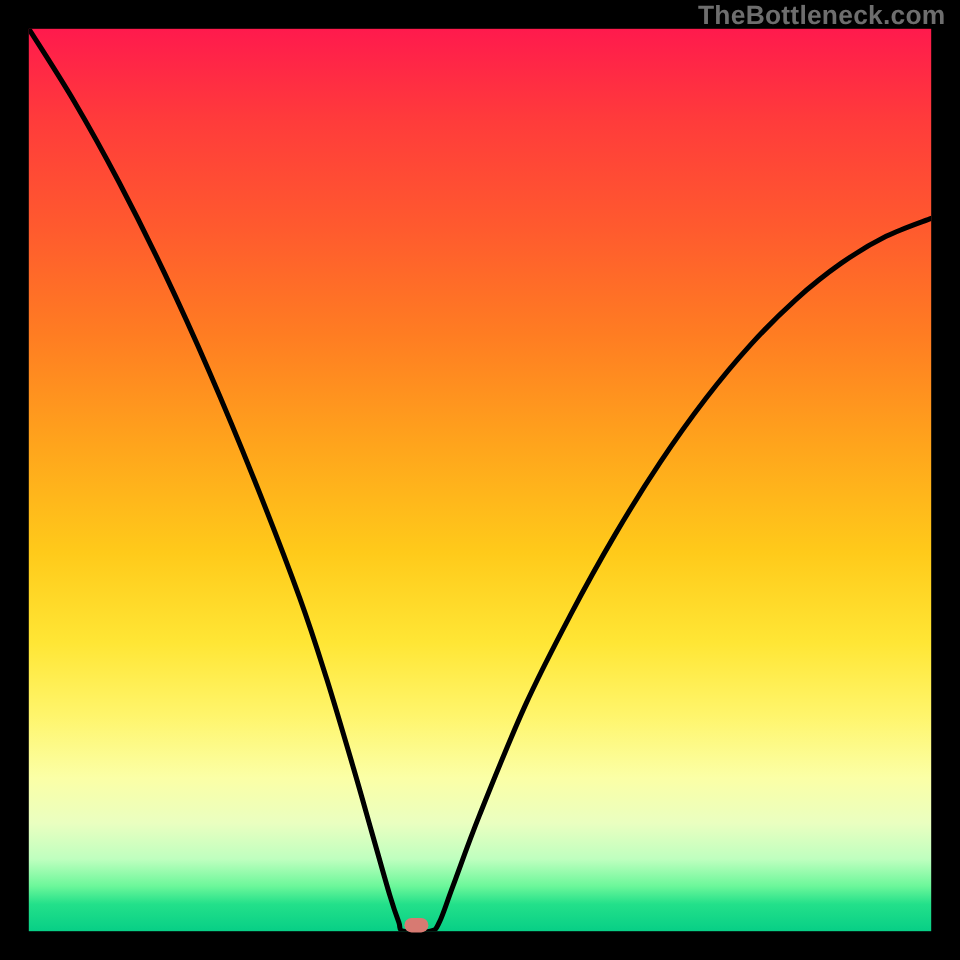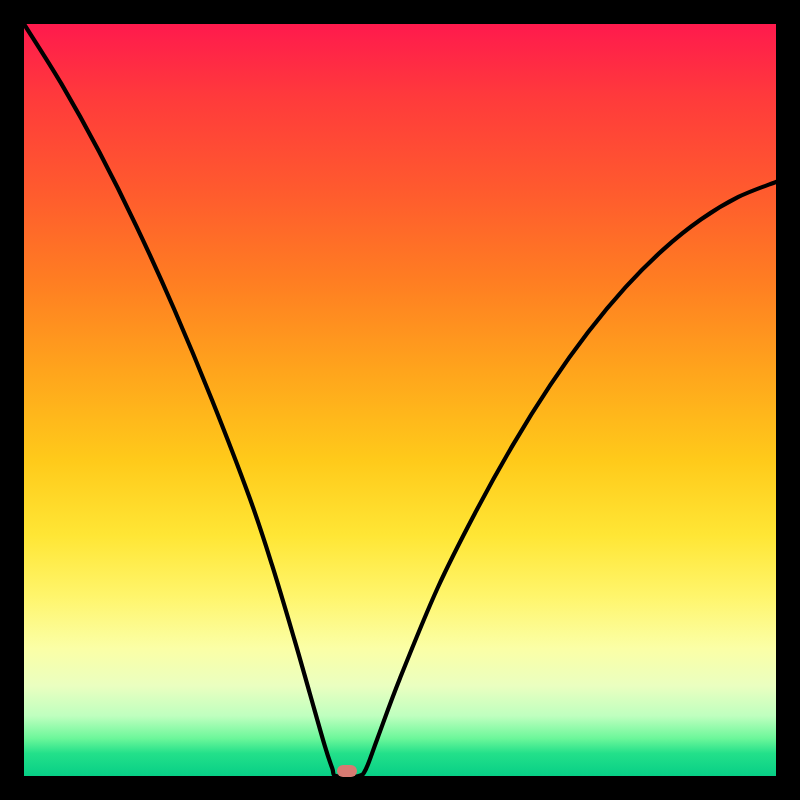--- a/index.html
+++ b/index.html
@@ -65,20 +65,21 @@
     border-radius: 6px;
     background: #d77a72;
     transform: translate(-50%, -50%);
     z-index: 3;
   }
 </style>
 </head>
 <body>
 
 <div class="frame">
+  <div class="watermark">TheBottleneck.com</div>
 
   <div class="plot-area">
     <svg class="curve" viewBox="0 0 752 752" preserveAspectRatio="none">
       <path id="curve-path" fill="none" stroke="#000" stroke-width="4.2" stroke-linecap="round" stroke-linejoin="round" d="M 0.00 0.00 C 6.27 10.03, 25.07 38.85, 37.60 60.16 C 50.13 81.47, 62.67 104.03, 75.20 127.84 C 87.73 151.65, 100.27 176.72, 112.80 203.04 C 125.33 229.36, 137.87 256.93, 150.40 285.76 C 162.93 314.59, 175.47 344.67, 188.00 376.00 C 200.53 407.33, 215.57 446.19, 225.60 473.76 C 235.63 501.33, 240.64 517.63, 248.16 541.44 C 255.68 565.25, 264.45 595.33, 270.72 616.64 C 276.99 637.95, 280.75 651.73, 285.76 669.28 C 290.77 686.83, 297.04 709.39, 300.80 721.92 C 304.56 734.45, 306.44 739.47, 308.32 744.48 C 310.20 749.49, 307.69 750.75, 312.08 752.00 C 316.47 753.25, 329.63 753.25, 334.64 752.00 C 339.65 750.75, 339.03 750.75, 342.16 744.48 C 345.29 738.21, 347.80 729.44, 353.44 714.40 C 359.08 699.36, 365.97 679.31, 376.00 654.24 C 386.03 629.17, 401.07 591.57, 413.60 564.00 C 426.13 536.43, 438.67 512.61, 451.20 488.80 C 463.73 464.99, 476.27 442.43, 488.80 421.12 C 501.33 399.81, 513.87 379.76, 526.40 360.96 C 538.93 342.16, 551.47 324.61, 564.00 308.32 C 576.53 292.03, 589.07 276.99, 601.60 263.20 C 614.13 249.41, 626.67 236.88, 639.20 225.60 C 651.73 214.32, 664.27 204.29, 676.80 195.52 C 689.33 186.75, 701.87 179.23, 714.40 172.96 C 726.93 166.69, 745.73 160.43, 752.00 157.92"></path>
     </svg>
     <div id="min-marker" class="minimum-marker" style="left: 323.36px; top: 747px; background: rgb(215, 122, 114);"></div>
   </div>
 </div>
 
 </body></html>

